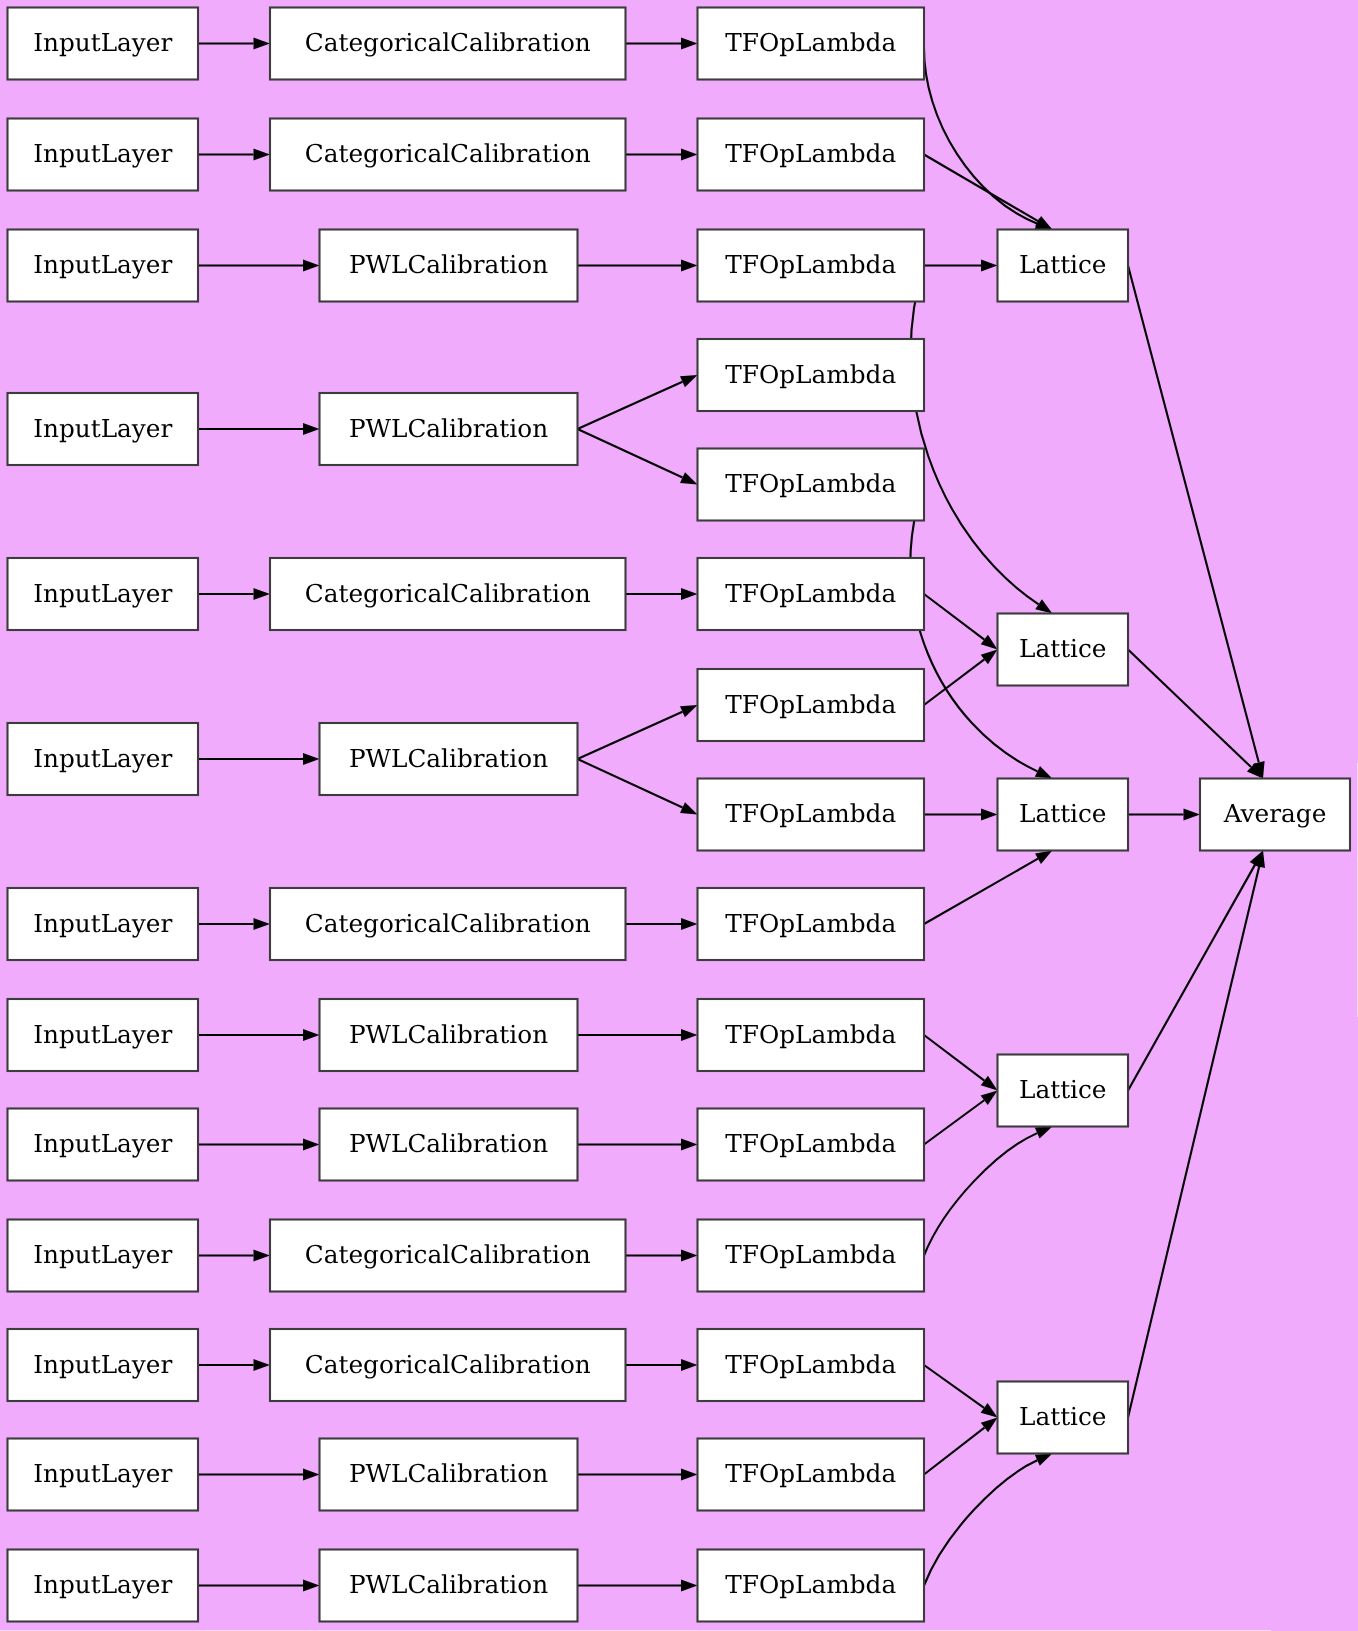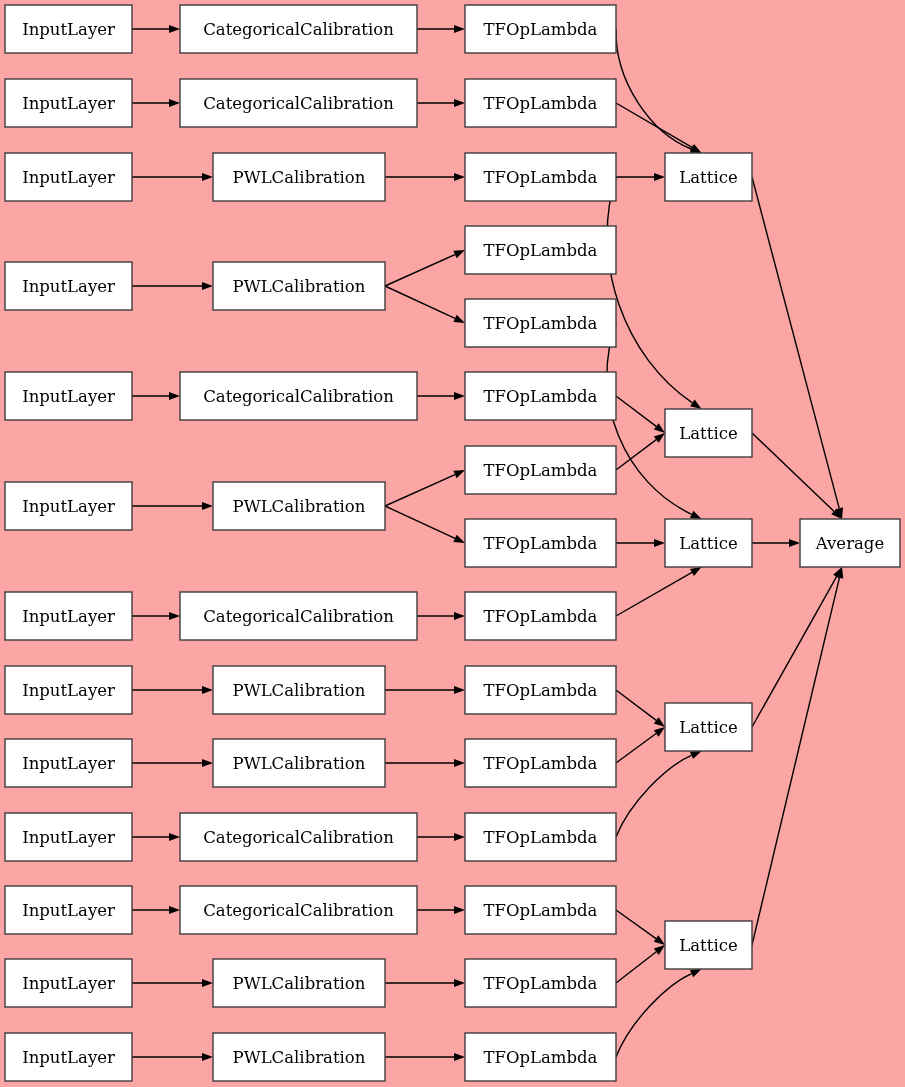--- a/index.html
+++ b/index.html
@@ -4,21 +4,21 @@
 <style>
   html, body {
     margin: 0;
     padding: 0;
     background: #ffffff;
   }
   #diagram-root {
     position: relative;
     width: 905px;
     height: 1087px;
-    background: #fca5a5;
+    background: #f0abfc;
     font-family: "DejaVu Serif", "Liberation Serif", serif;
   }
   svg#graph {
     display: block;
     width: 905px;
     height: 1087px;
   }
   .node-rect {
     fill: #ffffff;
     stroke: #3c3c3c;

